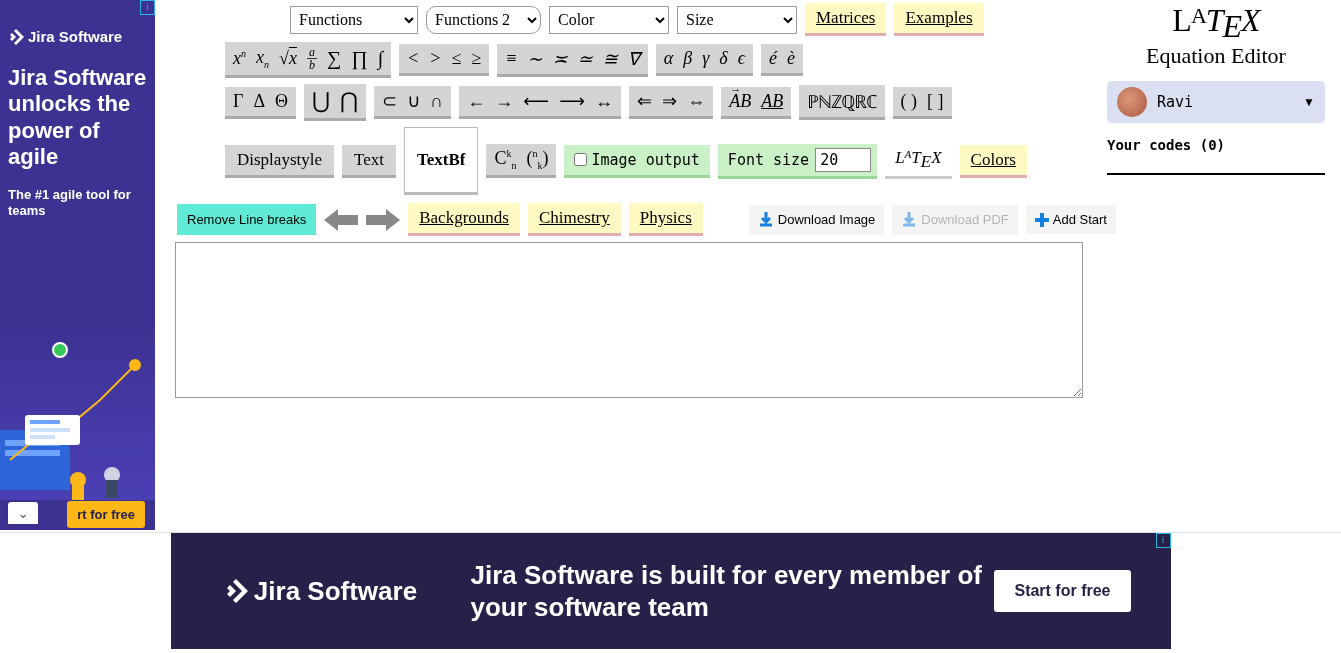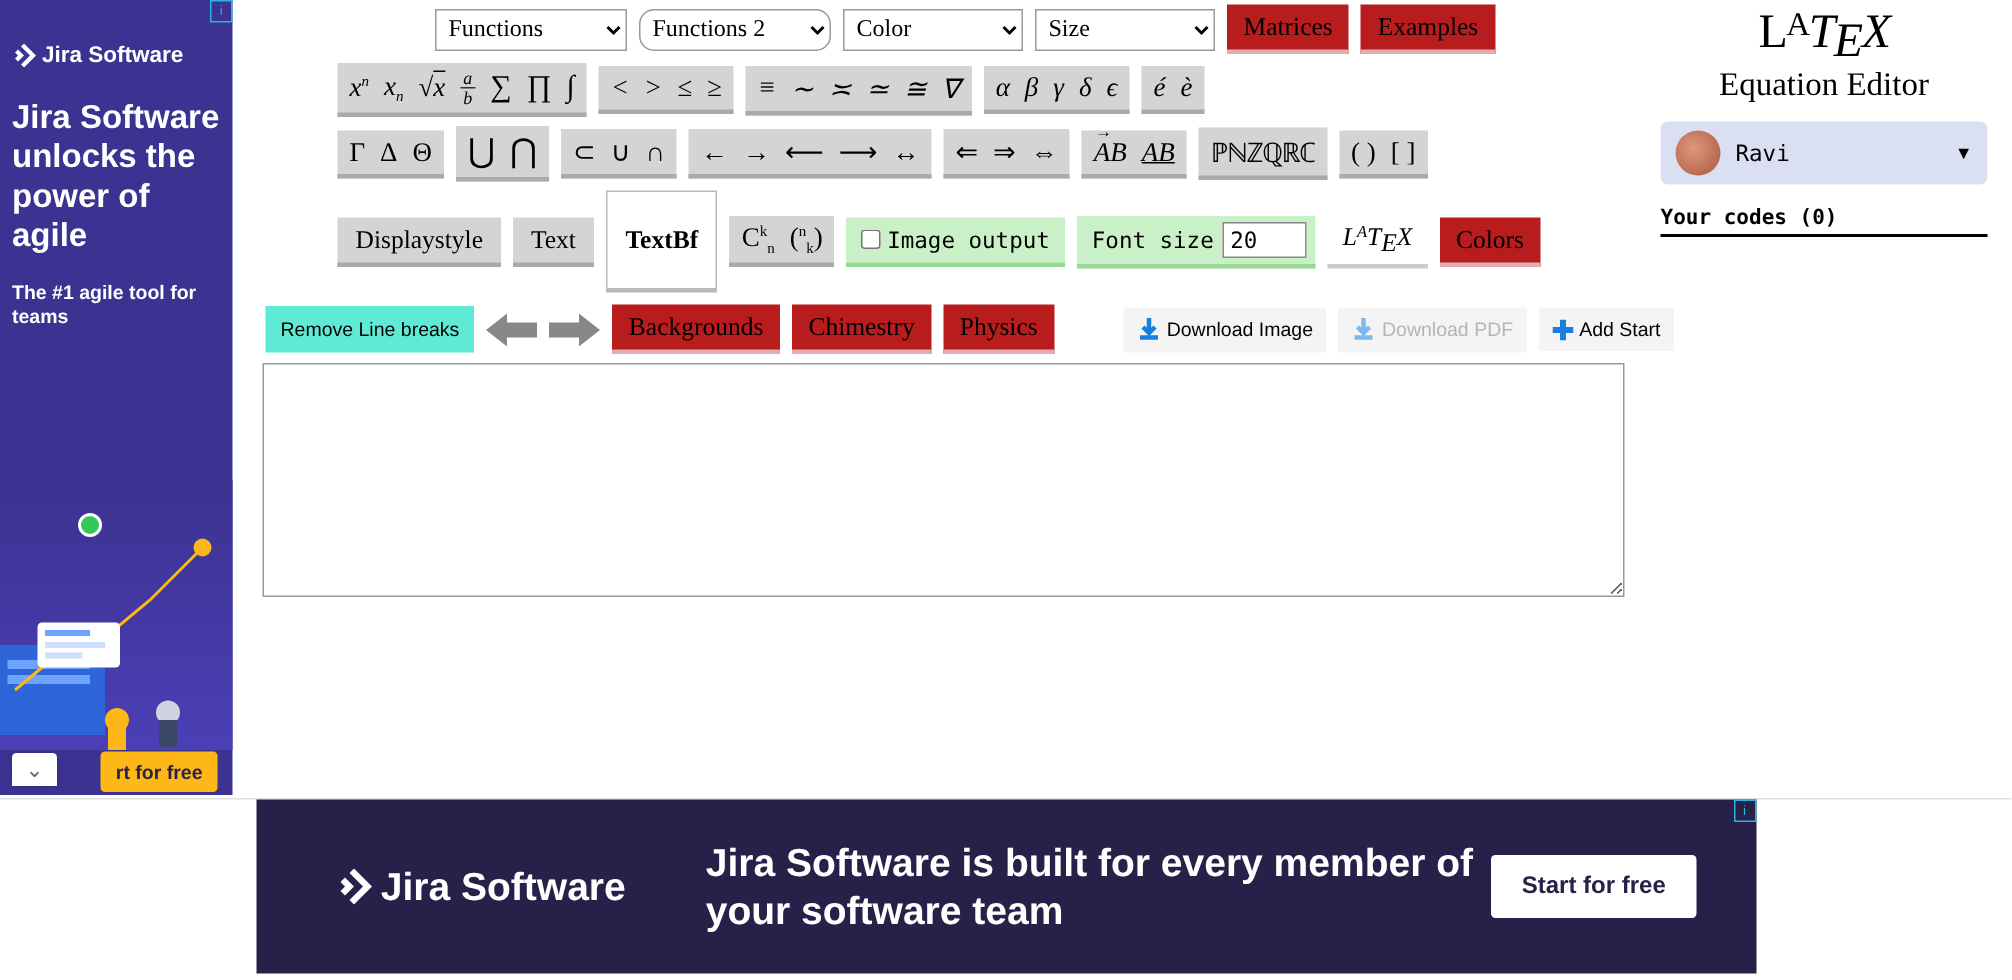--- a/index.html
+++ b/index.html
@@ -18,25 +18,25 @@
   
   .main { position: absolute; left: 155px; top: 0; right: 0; height: 530px; padding: 3px 0 0 20px; }
   
   .row { display: flex; align-items: center; gap: 8px; margin-bottom: 6px; flex-wrap: wrap; }
   .row.indent1 { margin-left: 115px; }
   .row.indent2 { margin-left: 50px; }
   .row.actions { margin-left: 2px; margin-top: 8px; }
   
   select { font-family: serif; font-size: 16px; padding: 3px 4px; border: 1px solid #999; background: #fff; height: 28px; }
   select.functions { width: 128px; }
-  select.functions2 { width: 128px; border-radius: 10px; }
+  select.functions2 { width: 115px; border-radius: 10px; }
   select.color { width: 120px; }
   select.size { width: 120px; }
   
-  .btn-pink { background: #b91c1c; border: none; border-bottom: 3px solid #e2adb0; padding: 5px 11px; font-family: serif; font-size: 17px; cursor: pointer; }
+  .btn-pink { background: #fef9c3; border: none; border-bottom: 3px solid #e2adb0; padding: 5px 11px; font-family: serif; font-size: 17px; cursor: pointer; text-decoration: underline; }
   .btn-gray { background: #d4d4d4; border: none; border-bottom: 3px solid #aaa; padding: 4px 8px; font-family: serif; font-size: 18px; cursor: pointer; display: inline-flex; align-items: center; gap: 10px; font-style: italic; justify-content: space-between; }
   .btn-gray.upright { font-style: normal; }
   .btn-txt { background: #d4d4d4; border: none; border-bottom: 3px solid #aaa; padding: 5px 12px; font-family: serif; font-size: 17px; cursor: pointer; }
   .btn-white { background: #fff; border: 1px solid #bbb; border-bottom: 3px solid #bbb; padding: 22px 12px; font-family: serif; font-size: 17px; font-weight: bold; cursor: pointer; }
   .btn-green { background: #c9f0c6; border: none; border-bottom: 3px solid #9bd898; padding: 6px 10px; font-family: monospace; font-size: 15px; cursor: pointer; display: inline-flex; align-items: center; gap: 4px; }
   .fontsize-group { background: #c9f0c6; border-bottom: 3px solid #9bd898; padding: 4px 6px 4px 10px; font-family: monospace; font-size: 15px; display: inline-flex; align-items: center; gap: 6px; }
   .fontsize-group input { width: 56px; font-family: monospace; font-size: 15px; padding: 2px 4px; border: 1px solid #888; }
   .btn-latex { background: #fff; border: none; border-bottom: 3px solid #ccc; padding: 4px 10px; font-family: serif; font-size: 17px; font-style: italic; cursor: pointer; }
   
   .btn-action { background: #5eead4; border: none; padding: 8px 10px; font-size: 13px; cursor: pointer; }
@@ -51,21 +51,21 @@
   
   
   .right { position: absolute; right: 16px; top: 2px; width: 218px; }
   .latex-logo { font-family: serif; font-size: 32px; text-align: center; font-style: italic; letter-spacing: -1px; }
   .latex-logo .la { font-style: normal; }
   .eq-ed { font-family: serif; font-size: 22px; text-align: center; margin-top: -2px; }
   .user-drop { margin-top: 12px; background: #dbdff2; border-radius: 5px; padding: 6px 10px; display: flex; align-items: center; gap: 10px; cursor: pointer; position: relative; }
   .user-drop .avatar { width: 30px; height: 30px; border-radius: 50%; background: radial-gradient(circle at 40% 40%, #d97, #a54); }
   .user-drop .name { font-family: monospace; font-size: 15px; flex: 1; }
   .user-drop .caret { font-size: 12px; }
-  .codes-hdr { font-family: monospace; font-size: 14px; font-weight: bold; margin-top: 14px; padding-bottom: 3px; border-bottom: 2px solid #000; }
+  .codes-hdr { font-family: monospace; font-size: 14px; font-weight: bold; margin-top: 14px; padding-bottom: 20px; border-bottom: 2px solid #000; }
   
   
   .bottom-bar { position: absolute; left: 0; right: 0; top: 532px; height: 121px; background: #fff; border-top: 1px solid #e0e0e0; display: flex; justify-content: center; }
   .bottom-ad { width: 1000px; height: 116px; background: #272149; color: #fff; position: relative; display: flex; align-items: center; }
   .bottom-ad .ad-badge { position: absolute; top: 0; right: 0; width: 15px; height: 15px; border: 1px solid #2ab3e0; color: #2ab3e0; font-size: 9px; text-align: center; line-height: 13px; }
   .bottom-ad .blogo { width: 300px; text-align: center; font-size: 26px; font-weight: bold; display: flex; align-items: center; justify-content: center; gap: 6px; }
   .bottom-ad .btxt { font-size: 26px; font-weight: bold; line-height: 1.25; flex: 1; }
   .bottom-ad .bcta { background: #ffffff; color: #272149; padding: 12px 20px; font-weight: bold; font-size: 16px; border-radius: 3px; margin-right: 40px; }
   
   .frac { display: inline-flex; flex-direction: column; align-items: center; font-size: 12px; line-height: 1; font-style: italic; }

